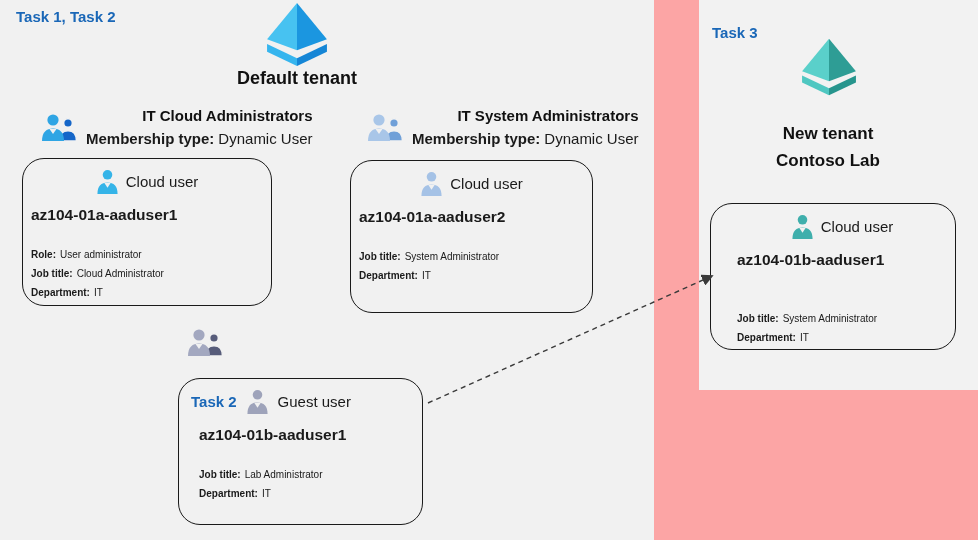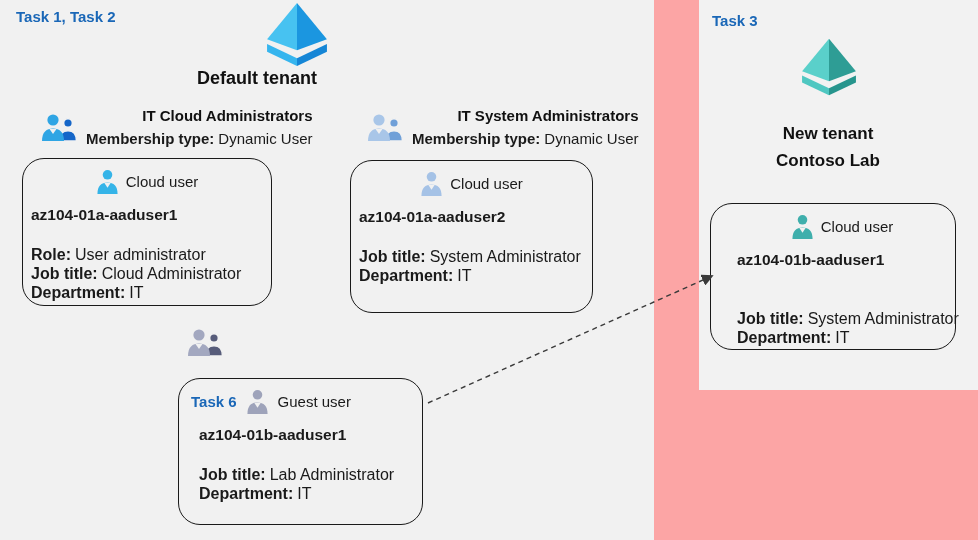--- a/index.html
+++ b/index.html
@@ -21,34 +21,34 @@
     --group2-big:#a9c6e8; --group2-small:#70a0d8;
     --group3-big:#a3a8c0; --group3-small:#575c7a;
   }
   html,body{margin:0;padding:0;background:#fff;}
   body{font-family:"Liberation Sans",sans-serif;color:var(--text);}
   .stage{position:relative;width:978px;height:540px;background:#fca5a5;overflow:hidden;}
   .panel-left{position:absolute;left:0;top:0;width:654px;height:540px;background:var(--left-panel-bg);}
   .panel-right{position:absolute;left:699px;top:0;width:279px;height:390px;background:var(--right-panel-bg);}
   .abs{position:absolute;}
   .task-label{font-weight:700;font-size:15px;color:var(--task-label);white-space:nowrap;}
-  .tenant-title{font-weight:700;font-size:18px;color:#111;text-align:left;}
+  .tenant-title{font-weight:700;font-size:18px;color:#111;text-align:center;}
   .tenant-title-sm{font-weight:700;font-size:17px;color:#111;text-align:center;}
   .group{display:flex;align-items:center;gap:8px;}
   .group-text{display:flex;flex-direction:column;}
   .group-title{font-weight:700;font-size:15px;color:#111;line-height:23px;white-space:nowrap;text-align:right;}
   .group-mem{font-size:15px;line-height:23px;white-space:nowrap;}
   .b{font-weight:700;margin-right:4px;}
   .card{border:1.6px solid var(--card-border);border-radius:22px;box-sizing:border-box;
         padding:8px 8px;background:transparent;}
   .card-head{display:flex;align-items:center;justify-content:center;gap:7px;font-size:15px;margin-top:2px;}
   .card-head--left{justify-content:flex-start;gap:9px;}
   .card-head .task-label{font-size:15px;}
   .card-name{font-weight:700;font-size:15.5px;margin-top:12px;white-space:nowrap;}
-  .fields{margin-top:21px;font-size:16px;line-height:19px;}
+  .fields{margin-top:21px;font-size:10px;line-height:19px;}
   .fields--lower{margin-top:40px;}
   .field-line{white-space:nowrap;}
   svg{display:block;}
   .arrow-overlay{position:absolute;left:0;top:0;pointer-events:none;}
 </style>
 </head>
 <body>
 
 <div class="stage">
 
@@ -132,36 +132,36 @@
       <path d="M19.5,28 C19.5,20.5 23,17.8 28,17.8 C33,17.8 36.5,20.5 36.5,28 Z" style="fill:var(--group3-small);stroke:var(--left-panel-bg);stroke-width:1.6"></path>
       <circle cx="28" cy="10" r="4.4" style="fill:var(--group3-small);stroke:var(--left-panel-bg);stroke-width:1.6"></circle>
       <circle cx="13" cy="7" r="5.6" style="fill:var(--group3-big)"></circle>
       <path d="M2,28 C2,19 6.5,15.5 13,15.5 C19.5,15.5 24,19 24,28 Z" style="fill:var(--group3-big)"></path>
       <polygon points="9.5,16 13,21 16.5,16" style="fill:var(--left-panel-bg)"></polygon>
     </svg>
   </div>
 
   <div class="abs card" style="left:178px;top:378px;width:245px;height:147px;padding-left:12px;">
     <div class="card-head card-head--left">
-      <span class="task-label">Task 6</span>
+      <span class="task-label">Task 2</span>
       <svg width="23" height="25" viewBox="0 0 24 26">
         <circle cx="12" cy="6" r="5" style="fill:var(--user-guest-gray)"></circle>
         <path d="M1.5,26 C1.5,17.5 5.5,14 12,14 C18.5,14 22.5,17.5 22.5,26 Z" style="fill:var(--user-guest-gray)"></path>
         <polygon points="8.6,14.3 12,19.5 15.4,14.3" style="fill:var(--left-panel-bg)"></polygon>
       </svg>
       <span>Guest user</span>
     </div>
     <div class="card-name" style="margin-left:8px;">az104-01b-aaduser1</div>
     <div class="fields" style="margin-left:8px;">
       <div class="field-line"><span class="b">Job title:</span><span>Lab Administrator</span></div>
       <div class="field-line"><span class="b">Department:</span><span>IT</span></div>
     </div>
   </div>
 
-  <div class="abs task-label" style="left:712px;top:12px;">Task 3</div>
+  <div class="abs task-label" style="left:712px;top:24px;">Task 3</div>
 
   <svg class="abs" style="left:795px;top:35px;" width="68" height="64" viewBox="0 0 96 80">
     <polygon points="48,0 10,46 48,60" style="fill:var(--aad-teal-left)"></polygon>
     <polygon points="48,0 86,46 48,60" style="fill:var(--aad-teal-right)"></polygon>
     <polygon points="10,52 48,70 48,80 10,62" style="fill:var(--aad-teal-base-left)"></polygon>
     <polygon points="48,70 86,52 86,62 48,80" style="fill:var(--aad-teal-base-right)"></polygon>
   </svg>
 
   <div class="abs tenant-title-sm" style="left:688px;top:124px;width:280px;text-align:center;">New tenant</div>
   <div class="abs tenant-title-sm" style="left:688px;top:151px;width:280px;">Contoso Lab</div>

